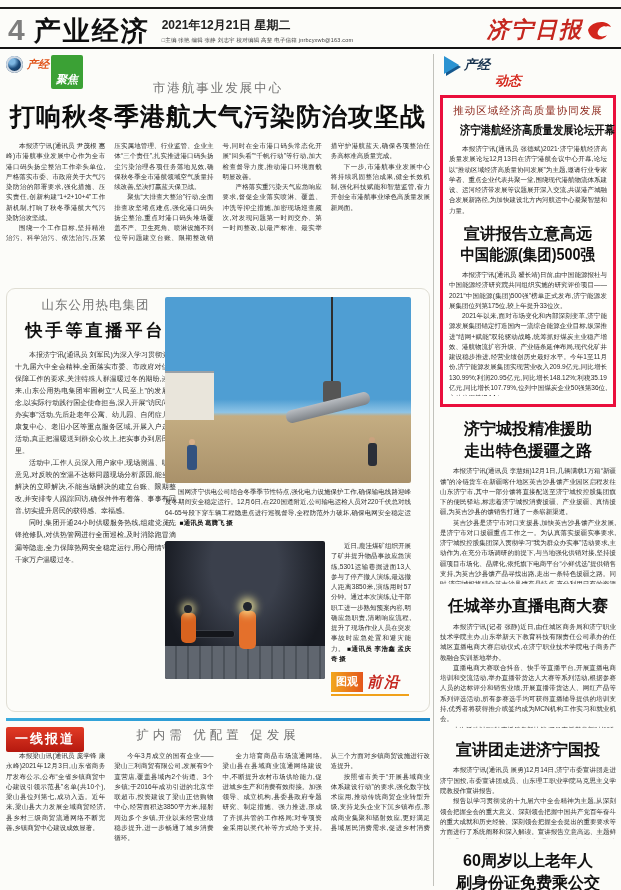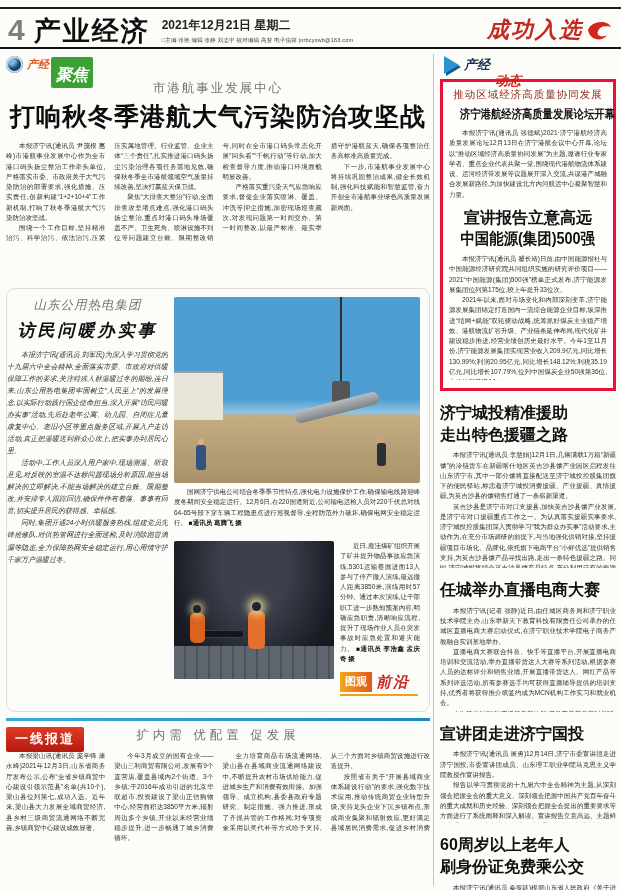--- a/index.html
+++ b/index.html
@@ -27,32 +27,32 @@
   .kicker { text-align:center; font-size:12.5px; color:#737373; letter-spacing:2px; }
   .credit { font-weight:bold; color:#111; }
 
   
   .left-region { position:absolute; left:6px; top:54px; width:424px; }
   .badge-row { display:flex; align-items:center; height:20px; }
   .cam-icon { width:17px; height:17px; border-radius:50%;
     background:radial-gradient(circle at 35% 32%, #7db6e2 0 18%, #1b4a7a 45%, #091d36 100%);
     box-shadow:inset 0 0 0 2px #cfd8e2; margin-right:4px; }
   .focus-prefix { color:#e0551c; font-weight:bold; font-style:italic; font-size:11px; margin-right:2px; }
-  .focus-suffix { background:#3ba135; color:#fff; font-weight:bold; font-style:italic; font-size:16px; padding:8px 5px 2px; border-radius:2px;margin-top:16px; }
+  .focus-suffix { background:#3ba135; color:#fff; font-weight:bold; font-style:italic; font-size:11px; padding:17px 5px 2px; border-radius:2px;margin-top:16px; }
   .lead-kicker { margin-top:6px; }
   .lead-title { text-align:center; font-size:25px; font-weight:900; color:#0d0d0d; letter-spacing:1px; margin-top:3px; }
   .lead-body { margin-top:8px; height:140px; }
 
   .mid-band { position:relative; margin-top:7px; height:424px; border:1px solid #e0ded4; border-radius:9px; }
-  .heat-article { position:absolute; left:0; top:8px; width:161px;font-style:italic; }
+  .heat-article { position:absolute; left:8px; top:8px; width:161px; }
   .heat-kicker { font-size:12.5px; letter-spacing:1px; }
   .heat-title { text-align:center; font-size:17px; font-weight:900; letter-spacing:3px; color:#0f0f0f; margin:5px 0 7px; }
   .heat-body { height:370px; overflow:hidden; font-size:7px; line-height:1.72; }
 
-  .photo-zone { position:absolute; left:167px; top:8px; width:246px; }
+  .photo-zone { position:absolute; left:158px; top:8px; width:246px; }
   .photo1 { position:relative; width:246px; height:186px; overflow:hidden; border-radius:2px;
     background:linear-gradient(#4f9ed3 0 55%, #8ec4e6 62%, #c4ad82 64%, #a9916a 100%); }
   .p1-wall { position:absolute; left:0; bottom:34%; width:20%; height:26%; background:#e9e5db; border-top:2px solid #9aa0a6; }
   .p1-cable { position:absolute; right:78px; top:0; width:2px; height:86px; background:#2e2e2e; }
   .p1-hook { position:absolute; right:70px; top:84px; width:18px; height:22px; background:#555; border-radius:3px; }
   .p1-pipe { position:absolute; right:40px; top:104px; width:86px; height:13px; background:linear-gradient(#b9bdc2,#7d8287); border-radius:6px; transform:rotate(-14deg); }
   .p1-man1 { position:absolute; left:9%; bottom:7%; width:10px; height:25px; background:#33527f; border-radius:3px; }
   .p1-man1:before { content:""; position:absolute; top:-6px; left:2px; width:6px; height:6px; border-radius:50%; background:#d8b08a; }
   .p1-man2 { position:absolute; right:14%; bottom:9%; width:9px; height:23px; background:#2b2f38; border-radius:3px; }
   .p1-man2:before { content:""; position:absolute; top:-6px; left:1.5px; width:6px; height:6px; border-radius:50%; background:#caa27e; }
@@ -83,28 +83,28 @@
   .bottom-title { text-align:center; font-size:26px; font-weight:900; color:#0d0d0d; letter-spacing:3px; margin-top:3px; }
   .bottom-body { margin-top:7px; height:98px; }
 
   
   .right-region { position:absolute; left:440px; top:56px; width:176px; }
   .dyn-badge { display:flex; align-items:center; gap:5px; height:18px; margin-left:4px; }
   .arrow-icon { width:0; height:0; border-left:15px solid #2b93d2; border-top:9px solid transparent; border-bottom:9px solid transparent;
     filter:drop-shadow(2px 2px 0 #16588e); }
   .dyn-prefix { color:#17324e; font-weight:bold; font-style:italic; font-size:13px; }
   .dyn-suffix { color:#d5281e; font-weight:bold; font-style:italic; font-size:13px;margin-top:31px; }
-  .red-box { margin-top:5px; border:3px solid #ea0f3c; padding:6px 6px 8px; background:#fffefb; }
+  .red-box { margin-top:21px; border:3px solid #ea0f3c; padding:6px 6px 8px; background:#fffefb; }
   .box-kicker { text-align:center; font-size:10.5px; color:#8e2a1e; letter-spacing:1px; }
   .box-title { text-align:center; font-size:12px; font-weight:900; color:#101010; white-space:nowrap;
     transform:scaleX(.86); transform-origin:center; margin:4px 0 5px; }
   .sub-title { text-align:center; font-size:16px; font-weight:900; color:#101010; line-height:1.32; margin:7px 0 5px; }
   .sub-title .squeeze { display:inline-block; white-space:nowrap; transform:scaleX(.9); transform-origin:center; }
   .brief { margin-top:11px; }
-  .brief-title { font-size:16px; font-weight:900; color:#101010; line-height:1.35; margin-bottom:5px; }
+  .brief-title { text-align:center; font-size:16px; font-weight:900; color:#101010; line-height:1.35; margin-bottom:5px; }
   .b1 { max-height:84px; overflow:hidden; }
   .b2 { max-height:126px; overflow:hidden; }
   .b3 { max-height:118px; overflow:hidden; }
   .b4 { max-height:74px; overflow:hidden; }
   .b5 { max-height:106px; overflow:hidden; }
   .b6 { max-height:84px; overflow:hidden; }
 </style>
 </head>
 <body>
 
@@ -112,21 +112,21 @@
   <div class="top-rule"></div>
 
   <div class="header">
     <div class="pagenum">4</div>
     <div class="section-title">产业经济</div>
     <div class="header-meta">
       <div class="date-line">2021年12月21日 星期二</div>
       <div class="staff-line">□主编 张艳 编辑 张静 刘志宇 校对编辑 高斐 电子信箱 jnrbcyxwb@163.com</div>
     </div>
     <div class="masthead">
-      <span class="masthead-text">成功入选</span>
+      <span class="masthead-text">济宁日报</span>
       <svg width="27" height="24" viewBox="0 0 27 24">
         <path d="M2 12 C5 3, 21 1, 25 9 C20 7, 14 8, 12 13 C10 18, 16 20, 21 17 C17 24, 4 23, 2 12 Z" fill="#d3261d"></path>
         <circle cx="20" cy="7" r="1.6" fill="#d3261d"></circle>
       </svg>
     </div>
   </div>
   <div class="header-rule"></div>
   <div class="v-divider"></div>
 
   <div class="left-region">
@@ -145,21 +145,21 @@
         <p>围绕一个工作目标,坚持精准治污、科学治污、依法治污,压紧压实属地管理、行业监管、企业主体“三个责任”,扎实推进港口码头扬尘污染治理各项任务落地见效,确保秋冬季全市港航领域空气质量持续改善,坚决打赢蓝天保卫战。</p>
         <p>聚焦“大排查大整治”行动,全面排查攻坚堵点难点,强化港口码头扬尘整治,重点对港口码头堆场覆盖不严、卫生死角、喷淋设施不到位等问题建立台账、限期整改销号,同时在全市港口码头常态化开展“回头看”“千帆行动”等行动,加大检查督导力度,推动港口环境面貌明显改善。</p>
         <p>严格落实重污染天气应急响应要求,督促企业落实喷淋、覆盖、冲洗等抑尘措施,加密现场巡查频次,对发现问题第一时间交办、第一时间整改,以最严标准、最实举措守护港航蓝天,确保各项整治任务高标准高质量完成。</p>
         <p>下一步,市港航事业发展中心将持续巩固整治成果,健全长效机制,强化科技赋能和智慧监管,奋力开创全市港航事业绿色高质量发展新局面。</p>
       </div>
     </article>
 
     <div class="mid-band">
       <article class="heat-article">
         <div class="kicker heat-kicker">山东公用热电集团</div>
-        <h2 class="heat-title">访民问暖办实事</h2>
+        <h2 class="heat-title">快手等直播平台</h2>
         <div class="tiny heat-body">
           <p>本报济宁讯(通讯员 刘军民)为深入学习贯彻党的十九届六中全会精神,全面落实市委、市政府对供暖保障工作的要求,关注特殊人群温暖过冬的期盼,连日来,山东公用热电集团牢固树立“人民至上”的发展理念,以实际行动践行国企使命担当,深入开展“访民问暖办实事”活动,先后赴老年公寓、幼儿园、自闭症儿童康复中心、老旧小区等重点服务区域,开展入户走访活动,真正把温暖送到群众心坎上,把实事办到居民心里。</p>
           <p>活动中,工作人员深入用户家中,现场测温、听取意见,对反映的室温不达标问题现场分析原因,能当场解决的立即解决,不能当场解决的建立台账、限期整改,并安排专人跟踪回访,确保件件有着落、事事有回音,切实提升居民的获得感、幸福感。</p>
           <p>同时,集团开通24小时供暖服务热线,组建党员先锋抢修队,对供热管网进行全面巡检,及时消除跑冒滴漏等隐患,全力保障热网安全稳定运行,用心用情守护千家万户温暖过冬。</p>
         </div>
       </article>
 
       <div class="photo-zone">
         <div class="photo1">
           <div class="p1-wall"></div>

